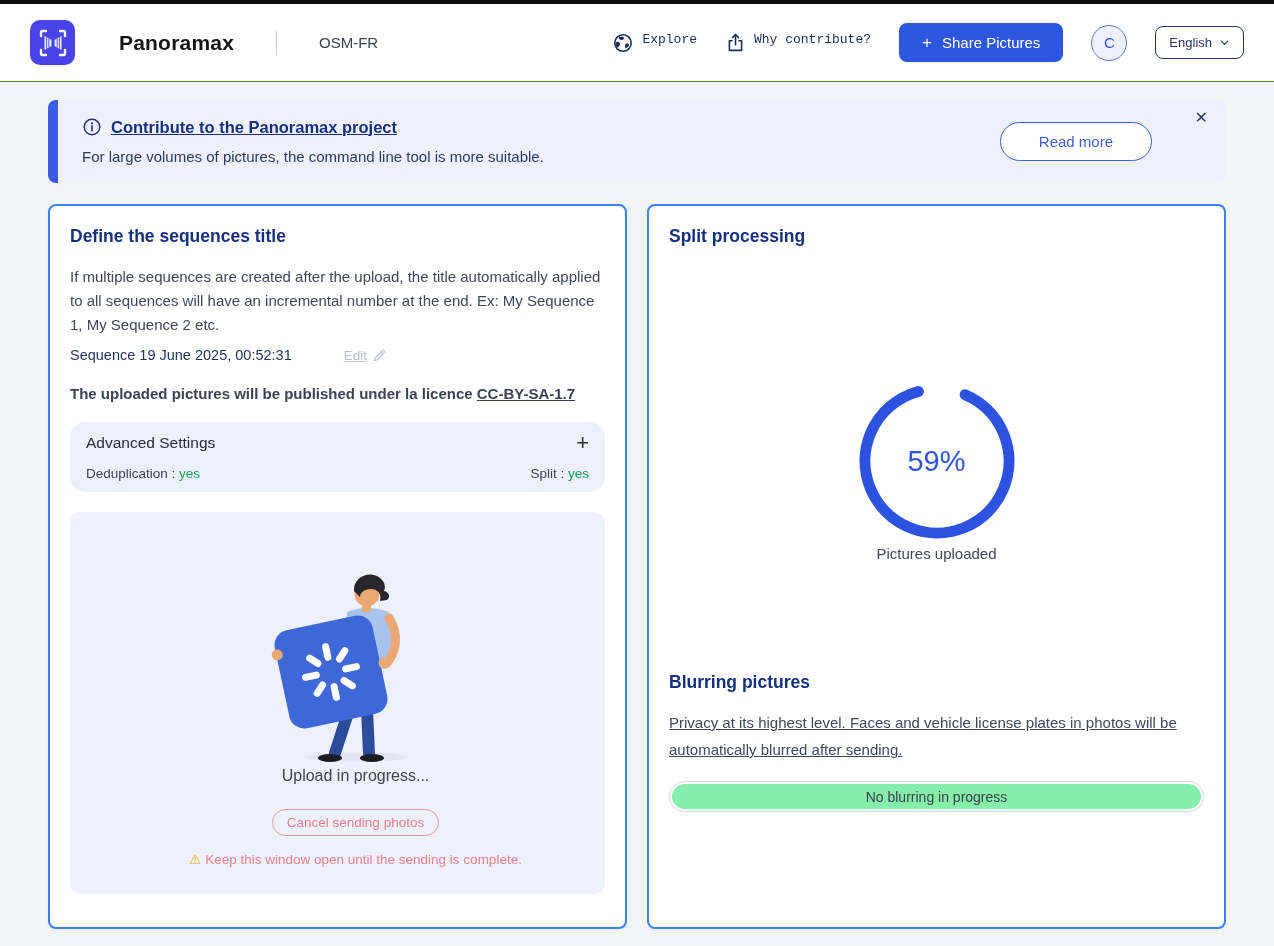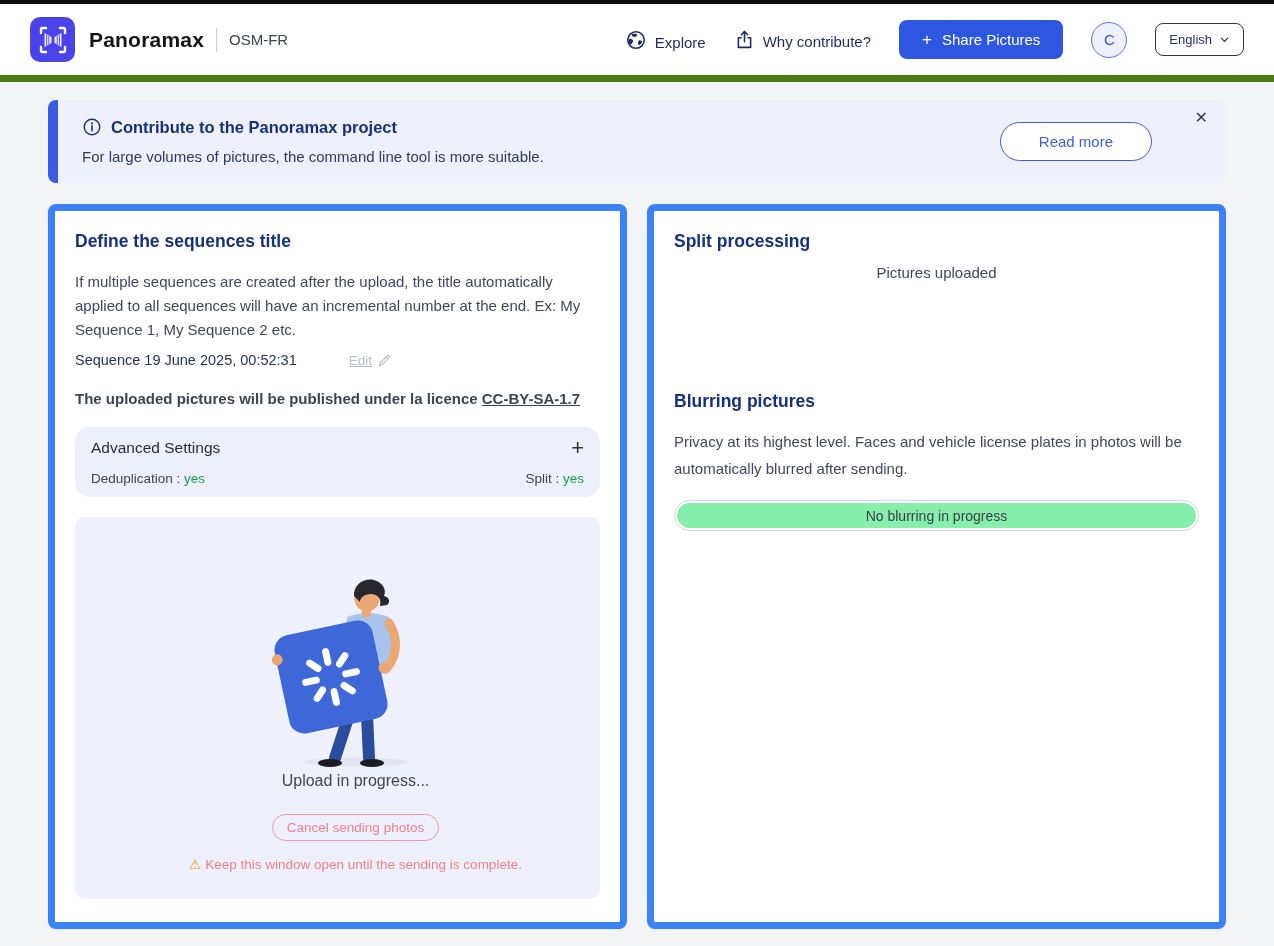--- a/index.html
+++ b/index.html
@@ -10,35 +10,36 @@
     color: #40475b;
     overflow: hidden;
   }
   .topbar { height: 4px; background: #0d0d0d; }
 
   
   header {
     height: 78px; background: #fff;
     display: flex; align-items: center;
     padding: 0 30px;
-    border-bottom: 7px solid #4d7c0f;
+    border-bottom: 1px solid #4d7c0f;
+    gap: 30px;
   }
   .logo {
     width: 45px; height: 45px; border-radius: 10px;
     background: #4a43ea; flex: 0 0 auto;
     display: flex; align-items: center; justify-content: center;
   }
   .brand { font-size: 21px; font-weight: bold; color: #141414; margin-left: 14px; letter-spacing: .2px; }
   .brand-divider { width: 1px; height: 24px; background: #c9cbd3; margin: 0 12px; }
   .instance { font-size: 15px; color: #3a3f4c; }
 
   .header-right { margin-left: auto; display: flex; align-items: center; gap: 28px; }
   .nav-link {
-    display: flex; align-items: flex-end; gap: 8px;
-    color: #1d2c5e; font-size: 15px; cursor: pointer; text-decoration: none;
+    display: flex; align-items: flex-start; gap: 8px;
+    color: #1d2c5e; font-size: 13px; cursor: pointer; text-decoration: none; font-family: Liberation Mono, monospace;
   }
   .share-btn {
     display: flex; align-items: center; gap: 10px;
     background: #2e57e1; color: #fff; border: none; cursor: pointer;
     font-size: 15px; font-family: inherit;
     padding: 11px 23px; border-radius: 8px;
   }
   .share-btn .plus { font-size: 17px; line-height: 1; }
   .avatar {
     width: 36px; height: 36px; border-radius: 50%;
@@ -61,39 +62,39 @@
     border-radius: 8px;
     padding: 17px 24px 18px 34px;
     display: flex; align-items: center;
   }
   .banner-bar {
     position: absolute; left: 0; top: 0; bottom: 0; width: 10px;
     background: #3a5be4; border-radius: 8px 0 0 8px;
   }
   .banner-text { flex: 1; }
   .banner-title-row { display: flex; align-items: center; gap: 9px; }
-  .banner-title { font-size: 16.5px; font-weight: bold; color: #15317e; }
+  .banner-title { font-size: 16.5px; font-weight: bold; color: #15317e; text-decoration: underline; }
   .banner-body { margin-top: 11px; font-size: 15px; color: #2c3a66; }
   .readmore-btn {
     background: #fff; border: 1px solid #3a5fe0; color: #3a5fe0;
     font-size: 15px; font-family: inherit;
     padding: 10px 38px; border-radius: 22px; cursor: pointer;
     margin-right: 50px;
   }
   .banner-close {
     position: absolute; top: 10px; right: 18px;
     color: #2c3a66; font-size: 16px; cursor: pointer; line-height: 1;
   }
 
   
   main { display: flex; gap: 20px; margin: 21px 48px 0; }
   .card {
     width: 579px; height: 725px;
     background: #fff; border-radius: 8px;
-    border: 7px solid #3b82f6;
+    border: 2px solid #3b82f6;
     box-shadow: 0 1px 3px rgba(20,30,80,.05);
     padding: 20px;
   }
   .card h2 { font-size: 17.5px; color: #15317e; font-weight: bold; }
 
   
   .desc { margin-top: 18px; font-size: 15px; line-height: 24px; color: #40475b; }
   .seq-row { margin-top: 10px; display: flex; align-items: center; }
   .seq-title { font-size: 14.5px; color: #22345e; }
   .edit-link {
@@ -134,23 +135,23 @@
   
   .ring-wrap { position: relative; width: 168px; height: 168px; margin: 130px auto 0; }
   .ring-wrap svg { display: block; }
   .ring-label {
     position: absolute; inset: 0;
     display: flex; align-items: center; justify-content: center;
     font-size: 29px; color: #2d52e0;
   }
   .counts { margin-top: 21px; text-align: center; font-size: 28px; color: #20242e; }
   .counts .cur { color: #2d52e0; font-weight: bold; }
-  .counts-caption { margin-top: 12px; text-align: center; font-size: 15px; color: #40475b; }
+  .counts-caption { margin-top: 0; text-align: center; font-size: 15px; color: #40475b; }
   .blur-title { margin-top: 110px; }
-  .blur-desc { margin-top: 16px; font-size: 15px; line-height: 27px; color: #40475b; }
+  .blur-desc { margin-top: 16px; font-size: 15px; line-height: 27px; color: #40475b; text-decoration: underline; }
   .blur-pill {
     margin-top: 18px; height: 31px; background: #fff;
     border: 1px solid #d8d8d8; border-radius: 16px; padding: 2px;
   }
   .blur-pill-inner {
     height: 100%; width: 100%; background: #86efac; border-radius: 13px;
     display: flex; align-items: center; justify-content: center;
     font-size: 14px; color: #3b4049;
   }
 </style>
@@ -303,20 +304,26 @@
       <button class="cancel-btn">Cancel sending photos</button>
       <div class="upload-warning">
         <span class="warn-ico">⚠</span><span>Keep this window open until the sending is complete.</span>
       </div>
     </div>
   </section>
 
   <section class="card">
     <h2>Split processing</h2>
 
+    <div class="ring-wrap">
+      <svg width="168" height="168" viewBox="0 0 168 168">
+        <circle cx="84" cy="84" r="72" fill="none" stroke="#2d52e0" stroke-width="11" pathLength="360" stroke-dasharray="322 38" stroke-linecap="round" transform="rotate(-67 84 84)"></circle>
+      </svg>
+      <div class="ring-label">59%</div>
+    </div>
 
     <div class="counts-caption">Pictures uploaded</div>
 
     <h2 class="blur-title">Blurring pictures</h2>
     <p class="blur-desc">Privacy at its highest level. Faces and vehicle license plates in photos will be automatically blurred after sending.</p>
 
     <div class="blur-pill">
       <div class="blur-pill-inner">No blurring in progress</div>
     </div>
   </section>

